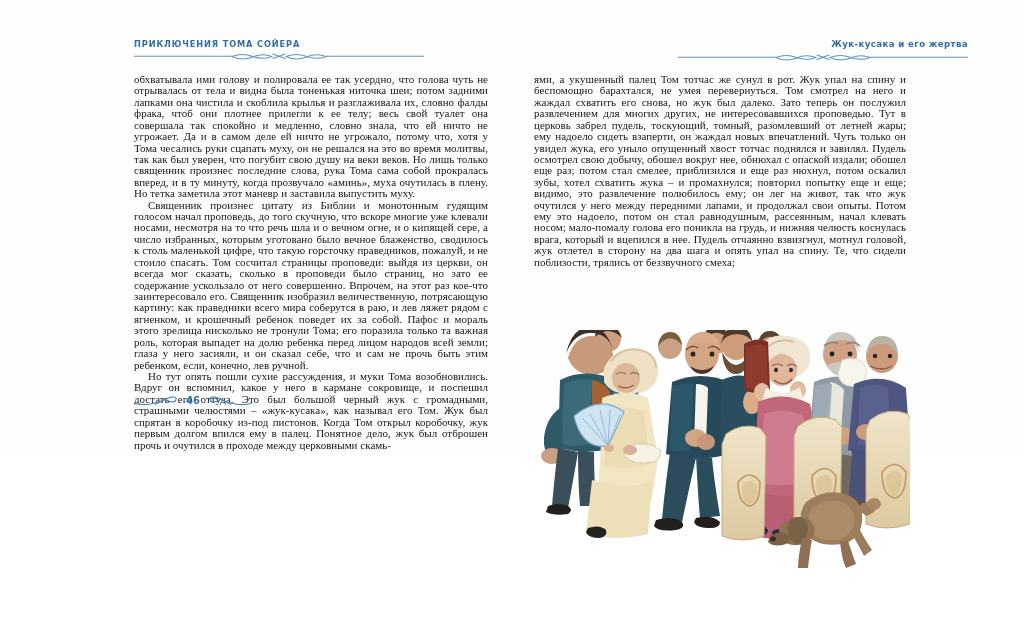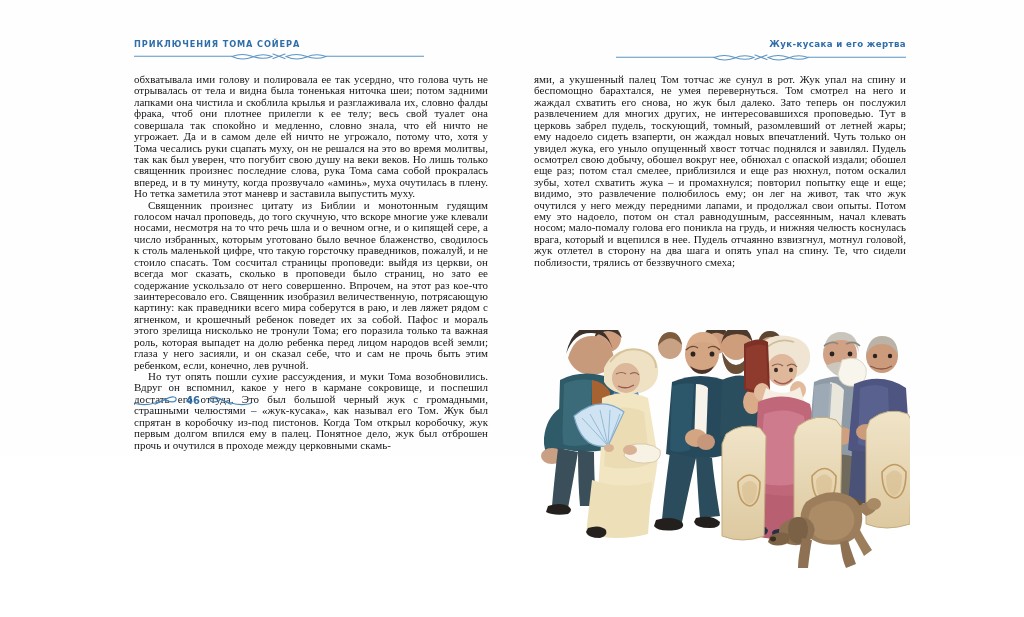--- a/index.html
+++ b/index.html
@@ -24,21 +24,21 @@
 
   .page {
     position: relative;
     width: 512px;
     height: 456px;
     box-sizing: border-box;
     background: #fefefe;
   }
 
   .page-left  { padding: 40px 24px 0 134px; }
-  .page-right { padding: 40px 118px 0 22px; }
+  .page-right { padding: 40px 56px 0 22px; }
 
   
   .runhead {
     position: relative;
     height: 34px;
   }
   .runhead-text {
     font-family: "DejaVu Sans", "Liberation Sans", sans-serif;
     font-size: 8.2px;
     font-weight: bold;

